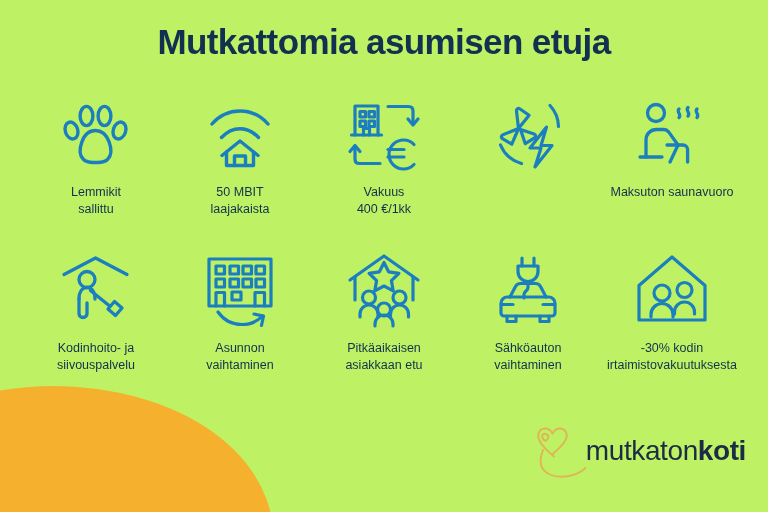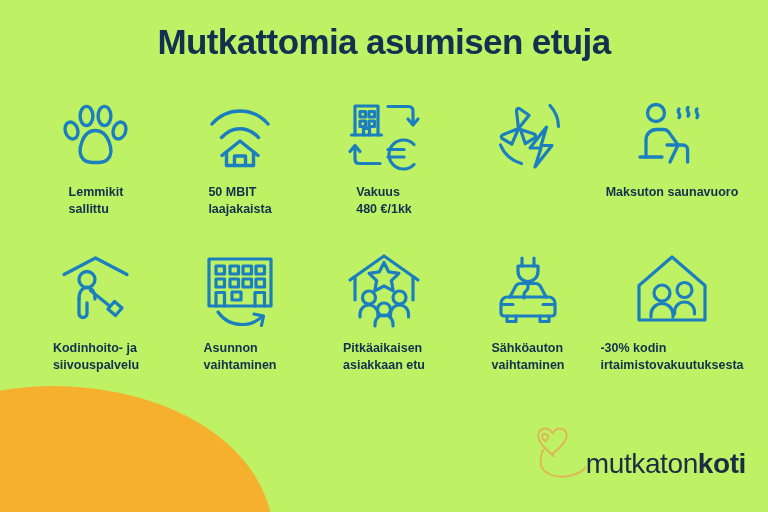--- a/index.html
+++ b/index.html
@@ -60,34 +60,35 @@
   }
   .icon-box {
     height: 86px;
     display: flex;
     align-items: center;
     justify-content: center;
   }
   .icon-box svg { display: block; }
   .label {
     margin-top: 6px;
+    text-align: center;
     font-size: 12.5px;
-    font-weight: bold;
+    font-weight: normal;
     line-height: 1.38;
     color: #12304F;
     white-space: pre-line;
   }
 
   
   #logo {
     position: absolute;
     right: 22px;
     bottom: 32px;
     display: flex;
-    align-items: flex-end;
+    align-items: center;
     gap: 0;
   }
   #logo-mark { display: block; }
   #logo-text {
     font-size: 28px;
     color: #1C2C44;
     letter-spacing: -0.4px;
     white-space: nowrap;
   }
   #logo-text .bold { font-weight: bold; }
@@ -150,21 +151,21 @@
             <path d="M62 22l5 6 5-6"></path>
             <path d="M34 66.5H13.5c-3 0-4.5-1.8-4.5-4.6V50"></path>
             <path d="M14 54.5l-5-6-5 6"></path>
             <path d="M68 47.5a14.5 14.5 0 1 0 0 20"></path>
             <path d="M42 52.5h16"></path>
             <path d="M42 60h16"></path>
           </g>
         </svg>
       </div>
       <div class="label">Vakuus
-480 €/1kk</div>
+400 €/1kk</div>
     </div>
 
     <div class="cell">
       <div class="icon-box">
         <svg width="76" height="76" viewBox="0 0 76 76">
           <g fill="none" stroke="#1B7FBF" stroke-width="3.2" stroke-linecap="round" stroke-linejoin="round">
             <path d="M60 8.5a32 32 0 0 1 8.5 21"></path>
             <path d="M10.5 48a32 32 0 0 0 21 18.5"></path>
             <path d="M28.5 31.5l-2-17.5c-.2-2 1.6-3.2 3.2-2.2l9.4 6.4z"></path>
             <path d="M28.5 31.5l-15.5 6.2c-1.9.7-2.2 2.9-.6 3.9l9.4 5.6z"></path>

